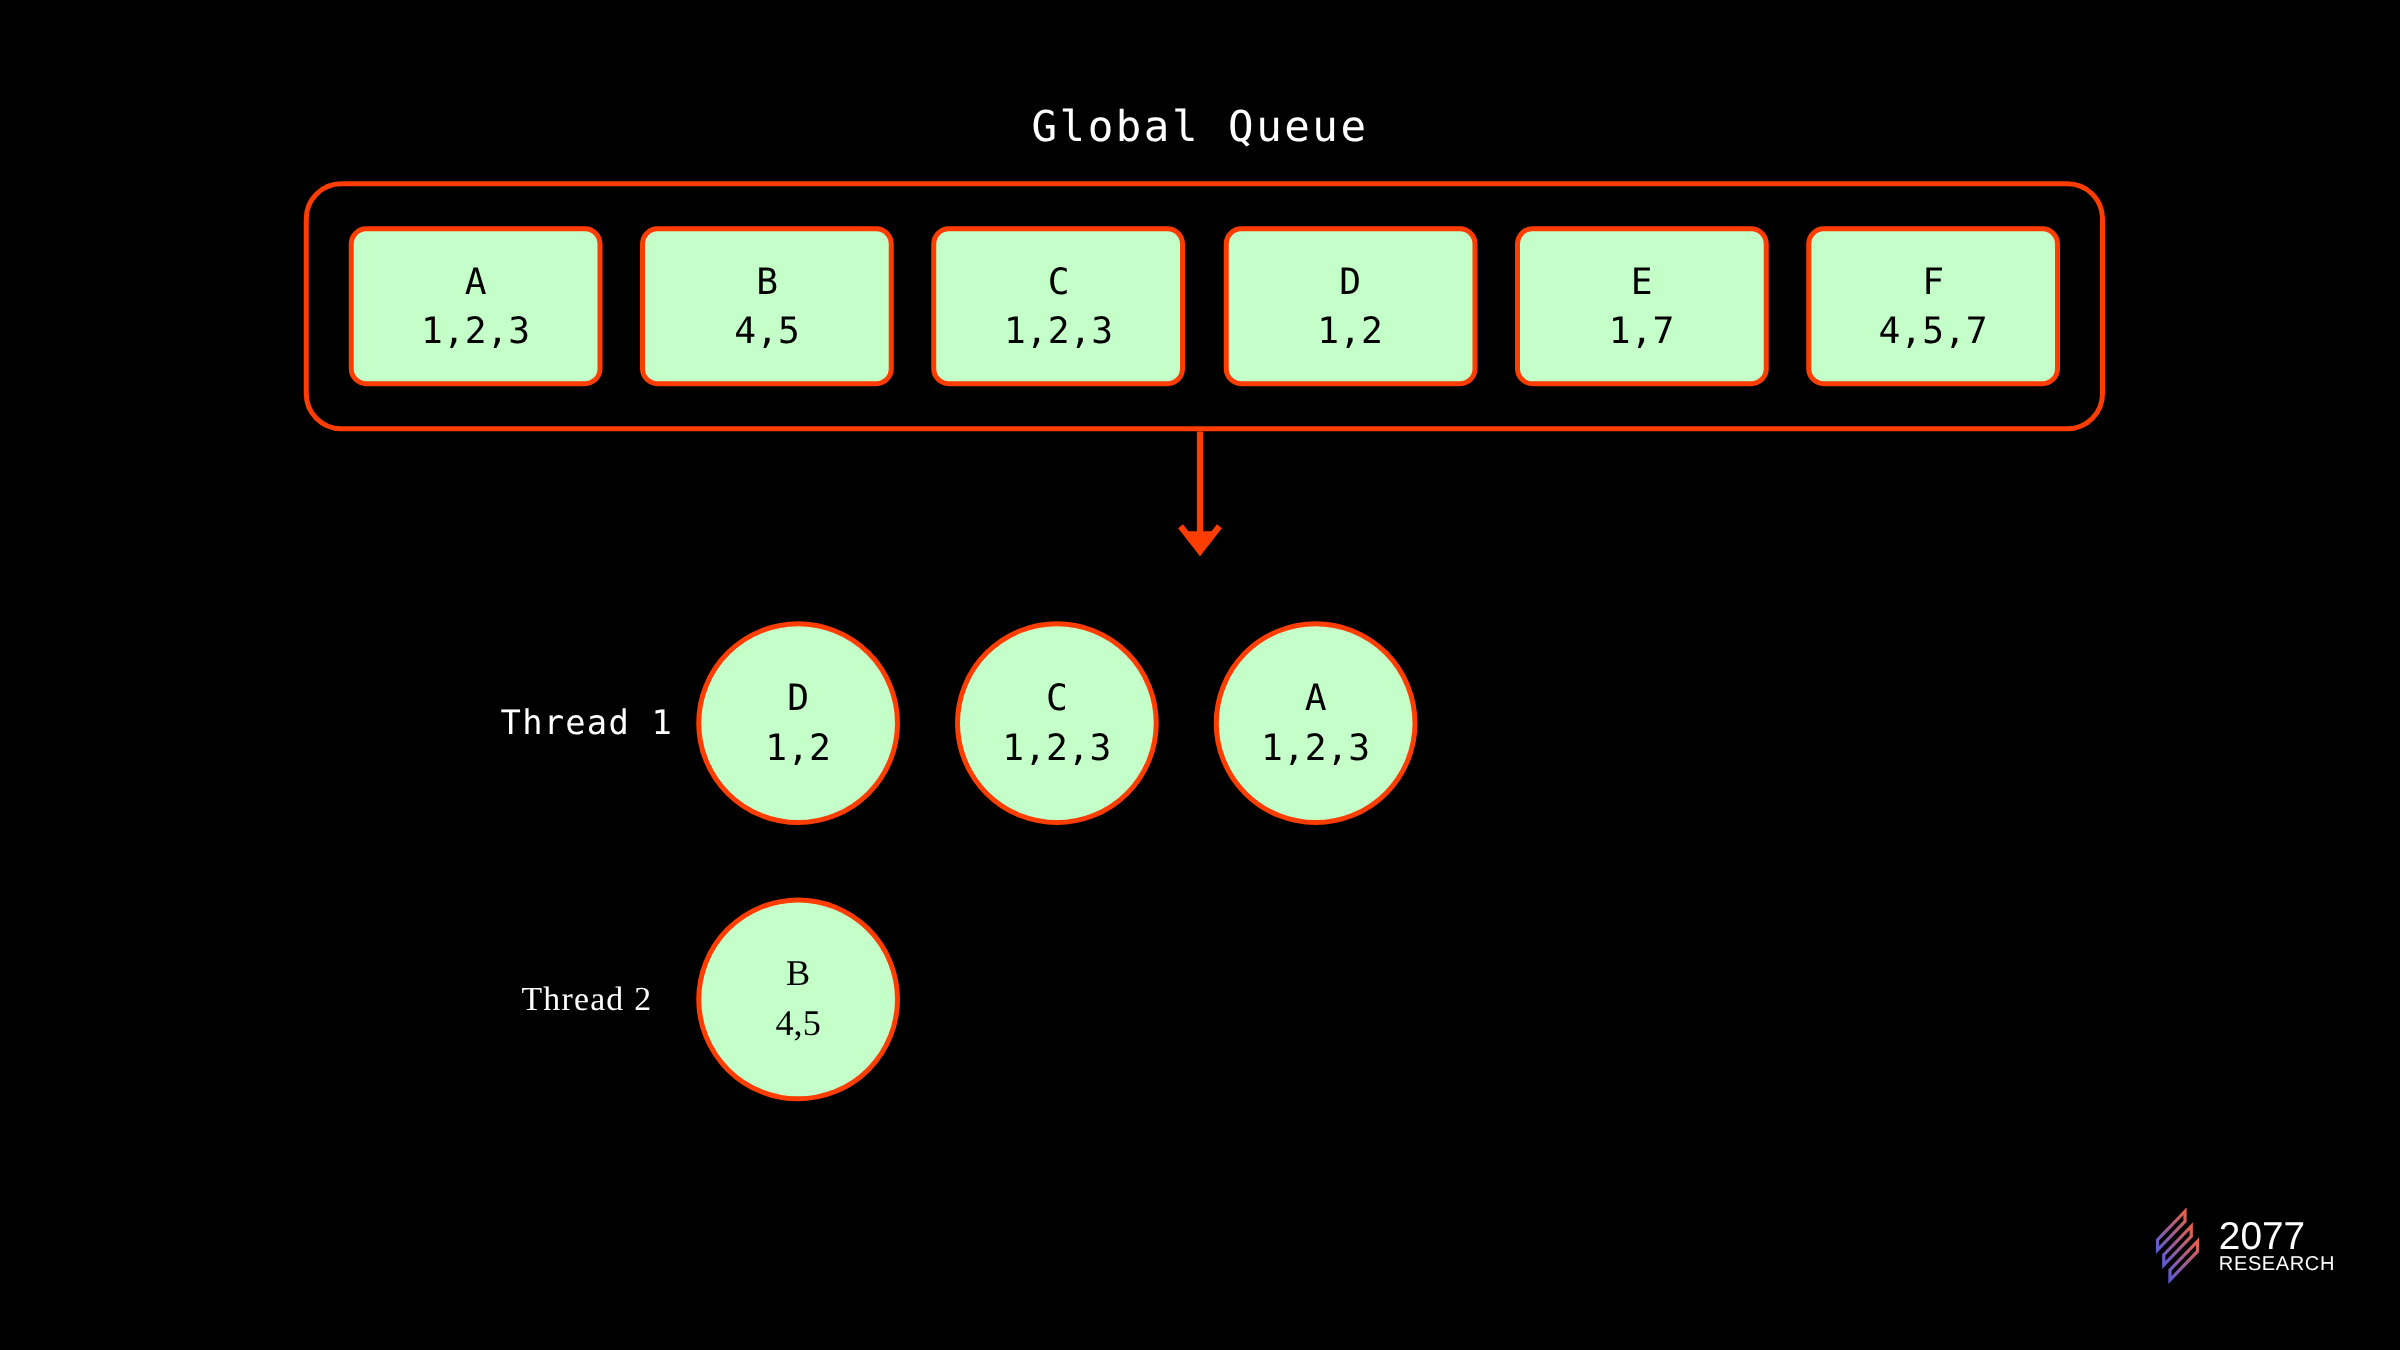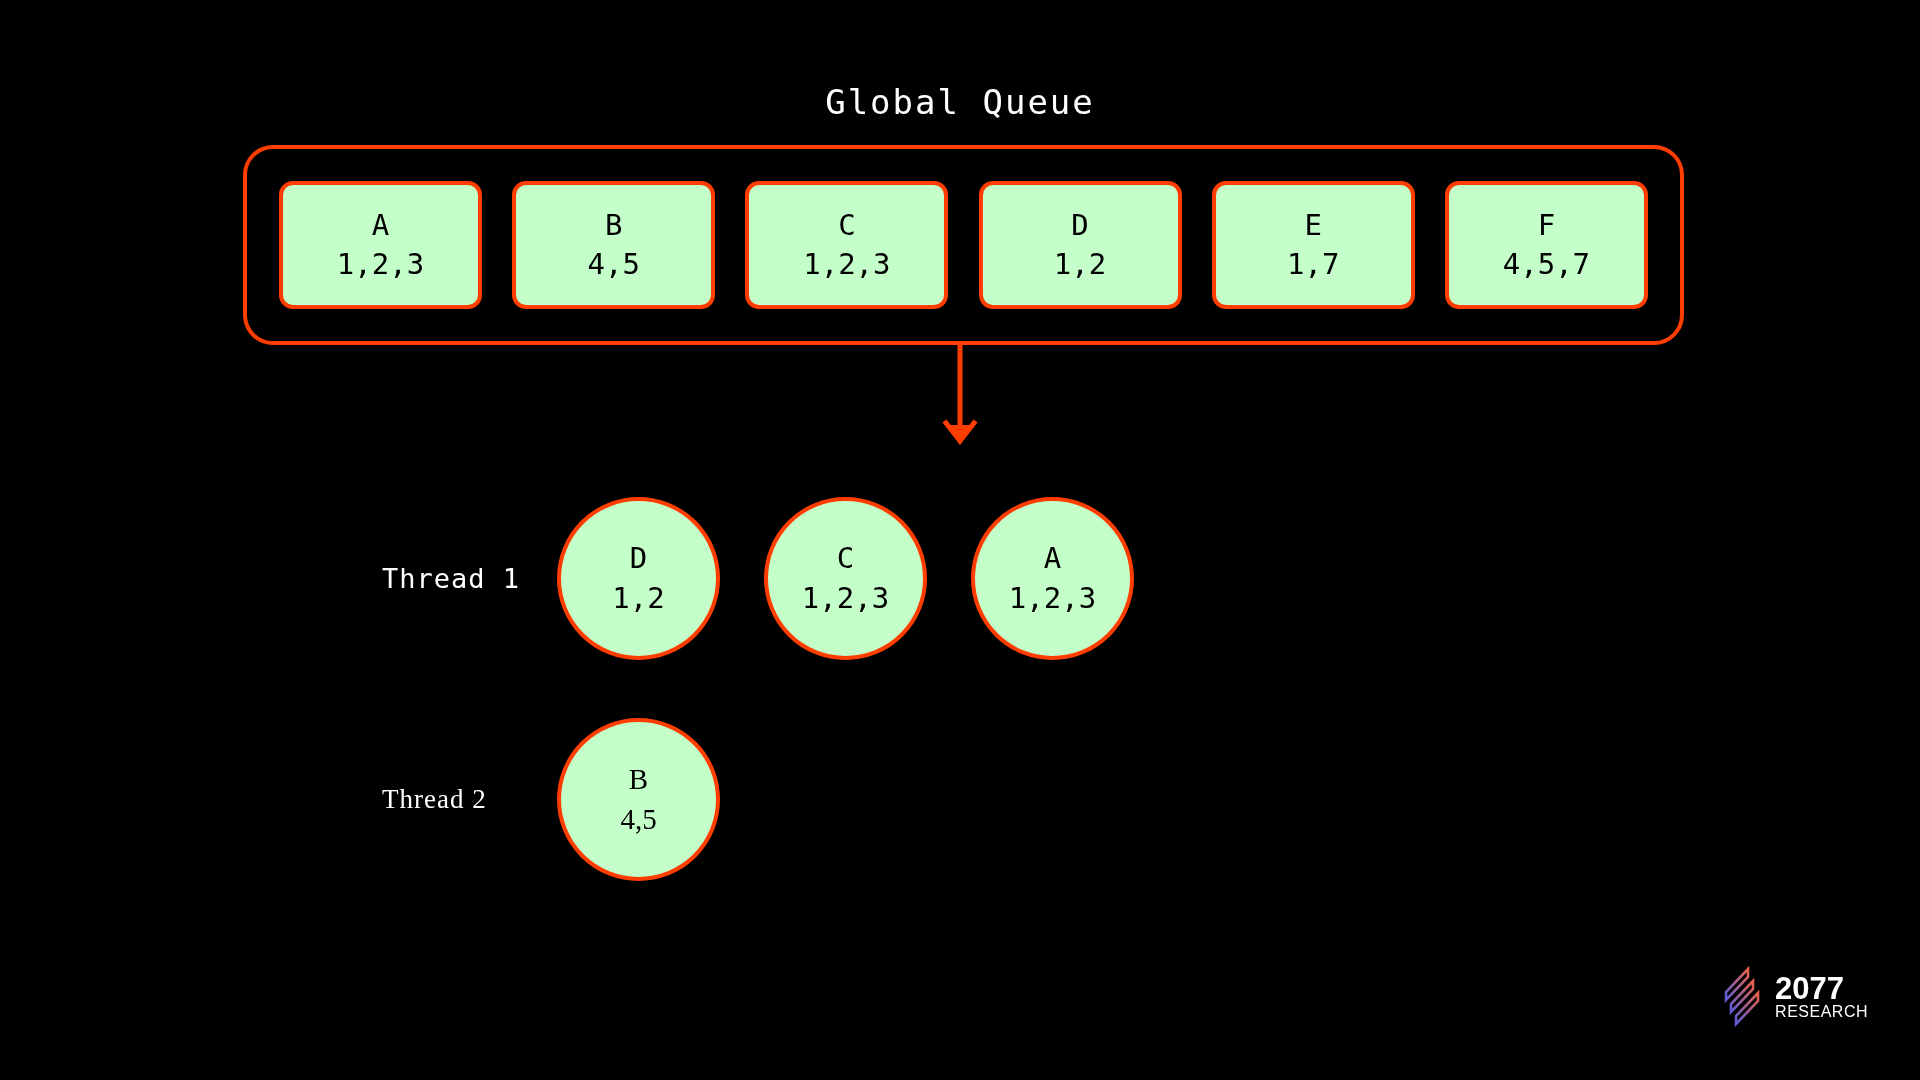--- a/index.html
+++ b/index.html
@@ -95,21 +95,21 @@
 
   #thread-row-1 { left: 382px; top: 497px; }
   #thread-row-2 { left: 382px; top: 718px; font-family: Liberation Serif, serif; }
 
   .thread-label {
     color: #ffffff;
     font-size: 27px;
     letter-spacing: 1px;
     white-space: pre;
     width: 175px;
-    text-align: left;
+    text-align: center;
     line-height: 1;
   }
 
   .thread-circles {
     display: flex;
     align-items: center;
   }
 
   .thread-circle {
     width: 163px;
@@ -147,21 +147,21 @@
   #brand-text {
     display: flex;
     flex-direction: column;
     justify-content: center;
     font-family: "Liberation Sans", sans-serif;
     color: #ffffff;
   }
 
   #brand-name {
     font-size: 31px;
-    font-weight: 700;
+    font-weight: 400;
     line-height: 1.02;
     letter-spacing: 0px;
   }
 
   #brand-sub {
     font-size: 16px;
     font-weight: 400;
     line-height: 1.05;
     letter-spacing: 0.5px;
   }

